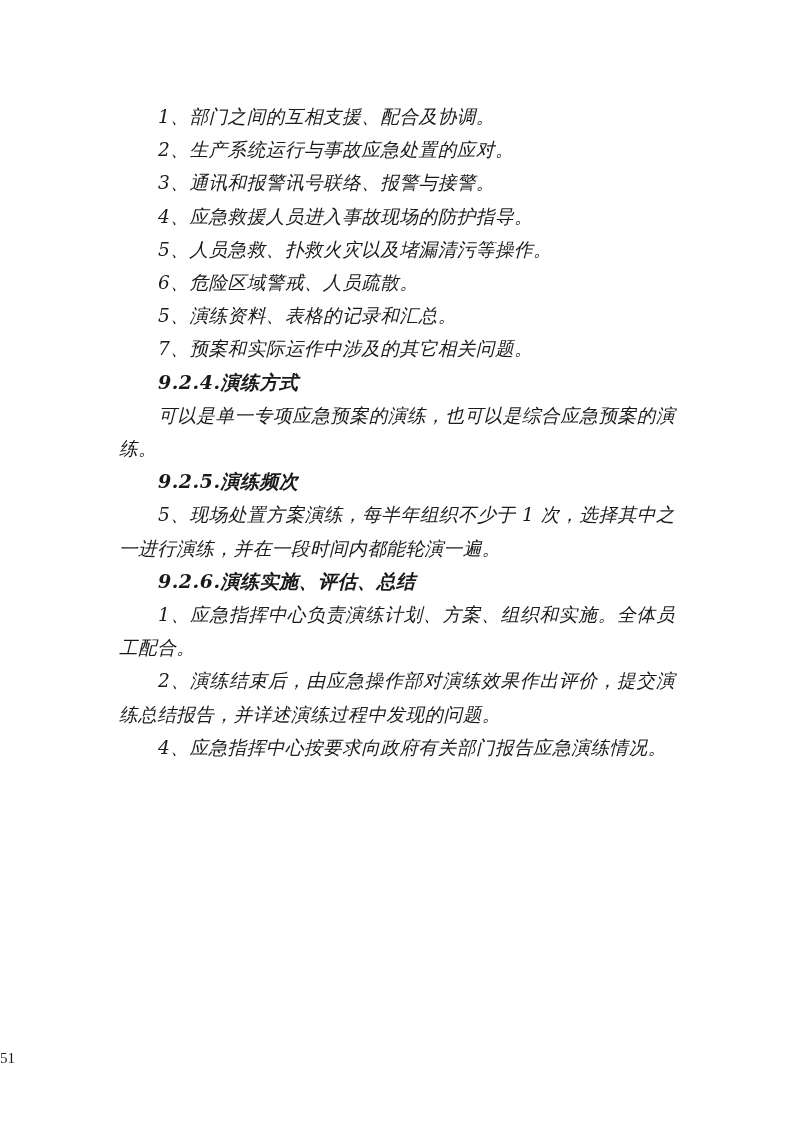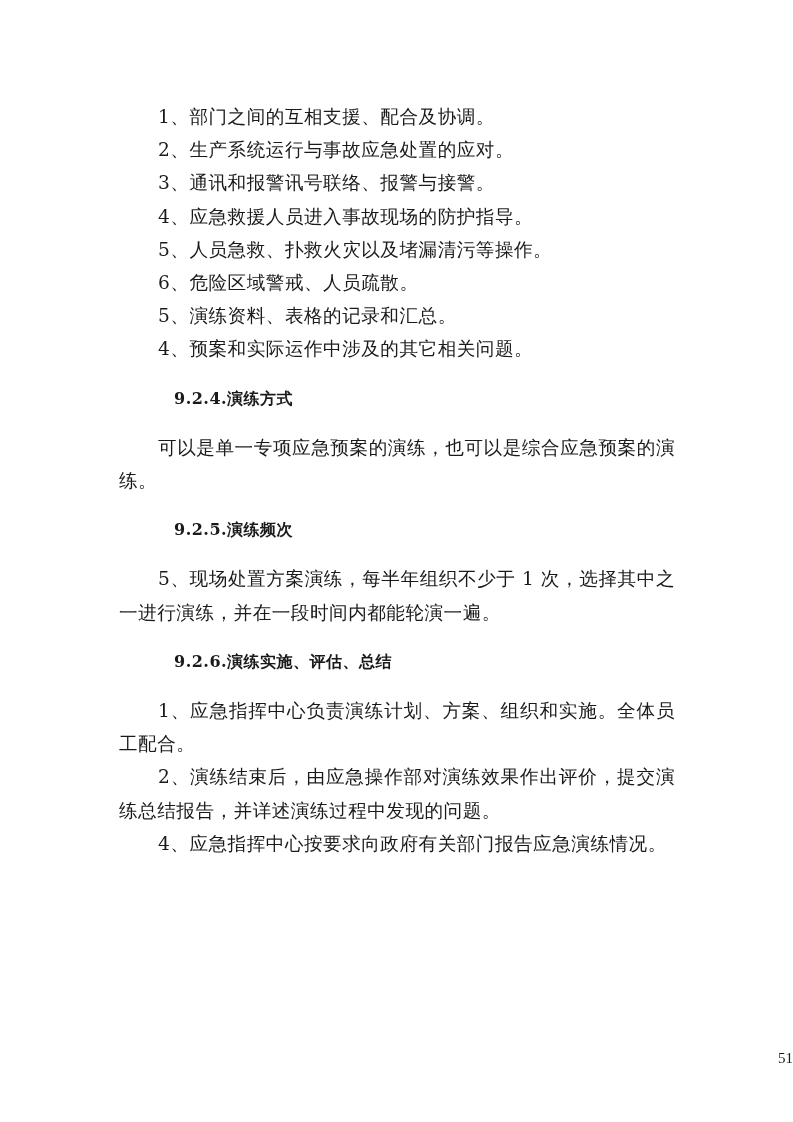--- a/index.html
+++ b/index.html
@@ -4,40 +4,41 @@
   <style>
     html, body { margin: 0; padding: 0; background: #ffffff; }
     body { width: 793px; height: 1122px; position: relative; overflow: hidden; }
     .page {
       position: absolute; left: 119px; top: 100px; width: 556px;
       font-family: "DejaVu Serif", "Liberation Serif", serif;
       color: #1a1a1a;
       font-size: 18.6px;
       line-height: 33.2px;
       letter-spacing: 0.5px;
+      font-style: italic;
     }
     .p { margin: 0; text-indent: 39px; text-align: justify; }
-    .h { margin: 16px; text-indent: 39px; font-weight: bold; font-size: 16px; }
+    .h { margin: 0; text-indent: 39px; font-weight: bold; font-size: 19px; }
     .pagenum {
-      position: absolute; top: 1050px; left: 0; width: 793px; text-align: right;
+      position: absolute; top: 1050px; left: 0; width: 793px; text-align: left;
       font-family: "Liberation Serif", serif; font-size: 15px; color: #1a1a1a;
     }
   </style>
 </head>
 <body>
 
 <div class="page">
   <p class="p">1、部门之间的互相支援、配合及协调。</p>
   <p class="p">2、生产系统运行与事故应急处置的应对。</p>
   <p class="p">3、通讯和报警讯号联络、报警与接警。</p>
   <p class="p">4、应急救援人员进入事故现场的防护指导。</p>
   <p class="p">5、人员急救、扑救火灾以及堵漏清污等操作。</p>
   <p class="p">6、危险区域警戒、人员疏散。</p>
   <p class="p">5、演练资料、表格的记录和汇总。</p>
-  <p class="p">4、预案和实际运作中涉及的其它相关问题。</p>
+  <p class="p">7、预案和实际运作中涉及的其它相关问题。</p>
 
   <h3 class="h">9.2.4.演练方式</h3>
   <p class="p">可以是单一专项应急预案的演练，也可以是综合应急预案的演练。</p>
 
   <h3 class="h">9.2.5.演练频次</h3>
   <p class="p">5、现场处置方案演练，每半年组织不少于 1 次，选择其中之一进行演练，并在一段时间内都能轮演一遍。</p>
 
   <h3 class="h">9.2.6.演练实施、评估、总结</h3>
   <p class="p">1、应急指挥中心负责演练计划、方案、组织和实施。全体员工配合。</p>
   <p class="p">2、演练结束后，由应急操作部对演练效果作出评价，提交演练总结报告，并详述演练过程中发现的问题。</p>

